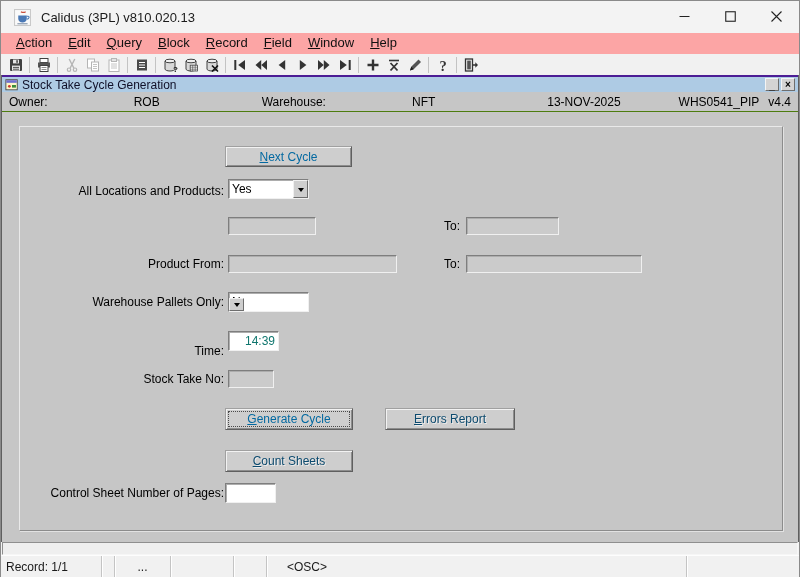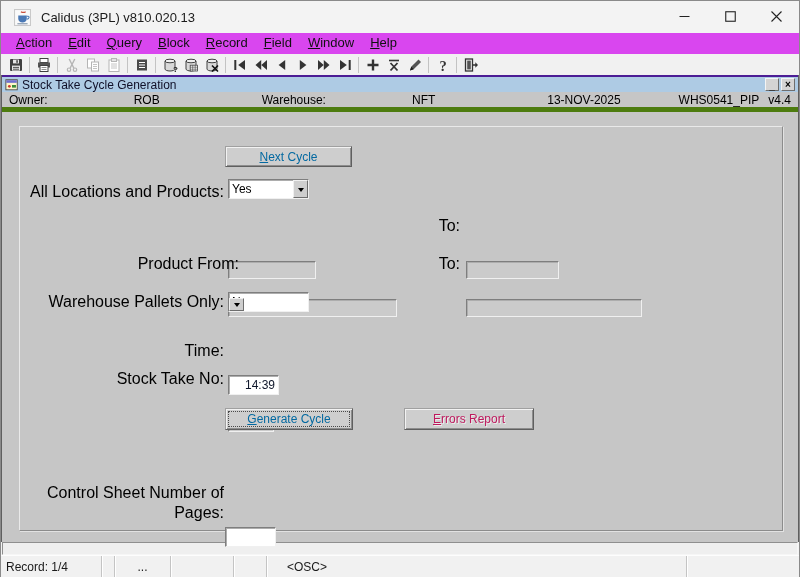--- a/index.html
+++ b/index.html
@@ -8,75 +8,75 @@
   .app { width:800px; height:577px; border:1px solid #8a8a8a; display:flex; flex-direction:column; background:#f3f3f3; }
 
   
   .titlebar { height:32px; display:flex; align-items:center; padding-left:13px; background:#f3f3f3; flex:0 0 auto; }
   .java-icon { width:17px; height:17px; margin-right:10px; flex:0 0 auto; }
   .title { font-size:13px; color:#1b1b1b; }
   .wincontrols { margin-left:auto; display:flex; height:32px; }
   .wc { width:46px; height:32px; display:flex; align-items:center; justify-content:center; }
 
   
-  .menubar { height:21px; display:flex; align-items:center; padding-left:7px; background:#d946ef; flex:0 0 auto; }
+  .menubar { height:21px; display:flex; align-items:center; padding-left:7px; background:#fca5a5; flex:0 0 auto; }
   .menu-item { font-size:13px; color:#111; padding:1px 8px 3px 8px; }
   .menu-item u { text-decoration:underline; }
 
   
   .toolbar { height:21px; display:flex; align-items:center; padding-left:4px; background:#f1f1f1; flex:0 0 auto; }
   .tb-btn { border:none; background:transparent; width:21px; height:20px; display:flex; align-items:center; justify-content:center; color:#3d3d3d; padding:0; }
   .tb-btn.disabled { color:#b5b5b5; }
   .tb-icon { display:flex; }
   .tb-sep { width:1px; height:16px; background:#c3c3c3; margin:0 3px; }
 
   
   .mdi { height:467px; border-left:1px solid #5f5f5f; border-right:1px solid #5f5f5f; display:flex; flex-direction:column; flex:0 0 auto; }
   .form-titlebar { height:17px; background:#aecbe4; border-top:2px solid #4c1d95; display:flex; align-items:center; padding:0 3px; flex:0 0 auto; }
   .form-icon { width:14px; height:14px; margin-right:3px; flex:0 0 auto; }
   .form-title { font-size:12px; color:#101028; }
   .ftb-controls { margin-left:auto; display:flex; gap:2px; }
   .ftb-btn { width:14px; height:13px; background:#d4d4d4; border:1px solid; border-color:#f4f4f4 #6e6e6e #6e6e6e #f4f4f4; display:flex; align-items:flex-end; justify-content:center; font-size:10px; line-height:9px; color:#000; font-weight:bold; }
   .ftb-btn.cl { align-items:center; line-height:11px; }
 
-  .owner-bar { height:20px; background:#c6c6c6; border-bottom:5px solid #4d7c0f; display:flex; align-items:center; font-size:12px; color:#000; padding:0 7px; flex:0 0 auto;gap:40px; }
+  .owner-bar { height:20px; background:#c6c6c6; border-bottom:1px solid #4d7c0f; display:flex; align-items:center; font-size:12px; color:#000; padding:0 7px; flex:0 0 auto;gap:40px; }
   .owner-bar .gap-s { width:6px; } .owner-bar .gap-m { width:22px; }
   .hdr-right { margin-left:auto; display:flex; }
   .hdr-date { margin-right:58px; } .hdr-ver { margin-left:9px; }
 
   
   .canvas { position:relative; flex:1 1 auto; background:#c6c6c6; }
   .frame { position:absolute; left:17px; top:14px; width:764px; height:405px; border:1px solid; border-color:#e9e9e9 #8c8c8c #8c8c8c #e9e9e9; box-shadow:1px 1px 0 #e2e2e2; }
 
-  .lbl { position:absolute; left:0; width:222px; text-align:right; font-size:16px; color:#000; }
+  .lbl { position:absolute; left:0; width:222px; text-align:right; font-size:12px; color:#000; }
   .lbl-to { left:430px; width:28px; }
 
   .btn3d { position:absolute; background:#cecece; border:1px solid; border-color:#a0a0a0 #5f5f5f #5f5f5f #a0a0a0; box-shadow:inset 1px 1px 0 #f2f2f2, inset -1px -1px 0 #8d8d8d; font-family:"Liberation Sans", sans-serif; font-size:12px; color:#0369a1; }
   .btn3d u { text-decoration:underline; }
   .btn3d.focused { outline:1px dotted #4a4a4a; outline-offset:-4px; }
-  .btn3d.disabled { color:#be185d; text-shadow:1px 1px 0 #ececec;margin-left:19px; }
-
-  .field { position:absolute; border:1px solid; border-color:#7e7e7e #f0f0f0 #f0f0f0 #7e7e7e; box-shadow:inset 1px 1px 0 #adadad; font-family:"Liberation Sans", sans-serif; font-size:12px; padding:0 3px; color:#0f172a;margin-top:44px; }
+  .btn3d.disabled { color:#0c4a6e; text-shadow:1px 1px 0 #ececec; }
+
+  .field { position:absolute; border:1px solid; border-color:#7e7e7e #f0f0f0 #f0f0f0 #7e7e7e; box-shadow:inset 1px 1px 0 #adadad; font-family:"Liberation Sans", sans-serif; font-size:12px; padding:0 3px; color:#0f766e; }
   .field.gray { background:#cbcbcb; }
   .field.white { background:#ffffff; }
   .f-time { text-align:right; }
 
   .dropdown { position:absolute; background:#fff; border:1px solid; border-color:#7e7e7e #f0f0f0 #f0f0f0 #7e7e7e; box-shadow:inset 1px 1px 0 #adadad; display:flex; }
   .dd-value { flex:1; font-size:12px; color:#000; padding:2px 0 0 3px; overflow:hidden; }
   .dd-btn { width:15px; background:#cecece; border:1px solid; border-color:#f0f0f0 #6e6e6e #6e6e6e #f0f0f0; display:flex; align-items:center; justify-content:center; }
   .dd-arrow { width:0; height:0; border:3.5px solid transparent; border-top:4.5px solid #000; margin-top:4px; }
 
   .btn-next     { left:223px; top:34px;  width:127px; height:21px; }
   .lbl-allloc   { top:70px;  height:19px; line-height:19px; }
   .dd-allloc    { left:226px; top:67px; width:81px; height:20px; }
   .lbl-locfrom  { top:105px; height:18px; line-height:18px; }
   .f-locfrom    { left:226px; top:105px; width:88px;  height:18px; }
   .lbl-locto    { top:105px; height:18px; line-height:18px; }
   .f-locto      { left:464px; top:105px; width:93px;  height:18px; }
-  .lbl-prodfrom { top:143px; height:18px; line-height:18px;margin-left:15px; }
+  .lbl-prodfrom { top:143px; height:18px; line-height:18px; }
   .f-prodfrom   { left:226px; top:143px; width:169px; height:18px; }
   .lbl-prodto   { top:143px; height:18px; line-height:18px; }
   .f-prodto     { left:464px; top:143px; width:176px; height:18px; }
   .lbl-unchk    { top:180px; height:20px; line-height:20px; }
   .dd-unchk     { left:226px; top:180px; width:81px; height:20px;flex-direction:column; }
   .lbl-time     { top:229px; height:20px; line-height:20px; }
   .f-time       { left:226px; top:219px; width:51px; height:20px; }
   .lbl-stockno  { top:258px; height:18px; line-height:18px; }
   .f-stockno    { left:226px; top:258px; width:46px; height:18px; }
   .btn-generate { left:223px; top:296px; width:128px; height:22px; }
@@ -396,30 +396,31 @@
       </div>
 
       <div class="lbl lbl-time">Time:</div>
       <input class="field white f-time" value="14:39" style="">
 
       <div class="lbl lbl-stockno">Stock Take No:</div>
       <input class="field gray f-stockno" readonly="" value="" style="">
 
       <button class="btn3d btn-generate focused"><u>G</u>enerate Cycle</button>
       <button class="btn3d btn-errors disabled"><u>E</u>rrors Report</button>
+      <button class="btn3d btn-count disabled"><u>C</u>ount Sheets</button>
 
       <div class="lbl lbl-control">Control Sheet Number of Pages:</div>
       <input class="field white f-control" value="" style="">
     </div>
   </div>
 
   <div class="msgline"></div>
 
   <div class="statusbar">
-    <div class="sb-cell sb-record">Record: 1/4</div>
+    <div class="sb-cell sb-record">Record: 1/1</div>
     <div class="sb-cell sb-c2"></div>
     <div class="sb-cell sb-dots">...</div>
     <div class="sb-cell sb-c4"></div>
     <div class="sb-cell sb-c5"></div>
     <div class="sb-cell sb-osc">&lt;OSC&gt;</div>
     <div class="sb-cell sb-rest"></div>
   </div>
 
 </div>
 

